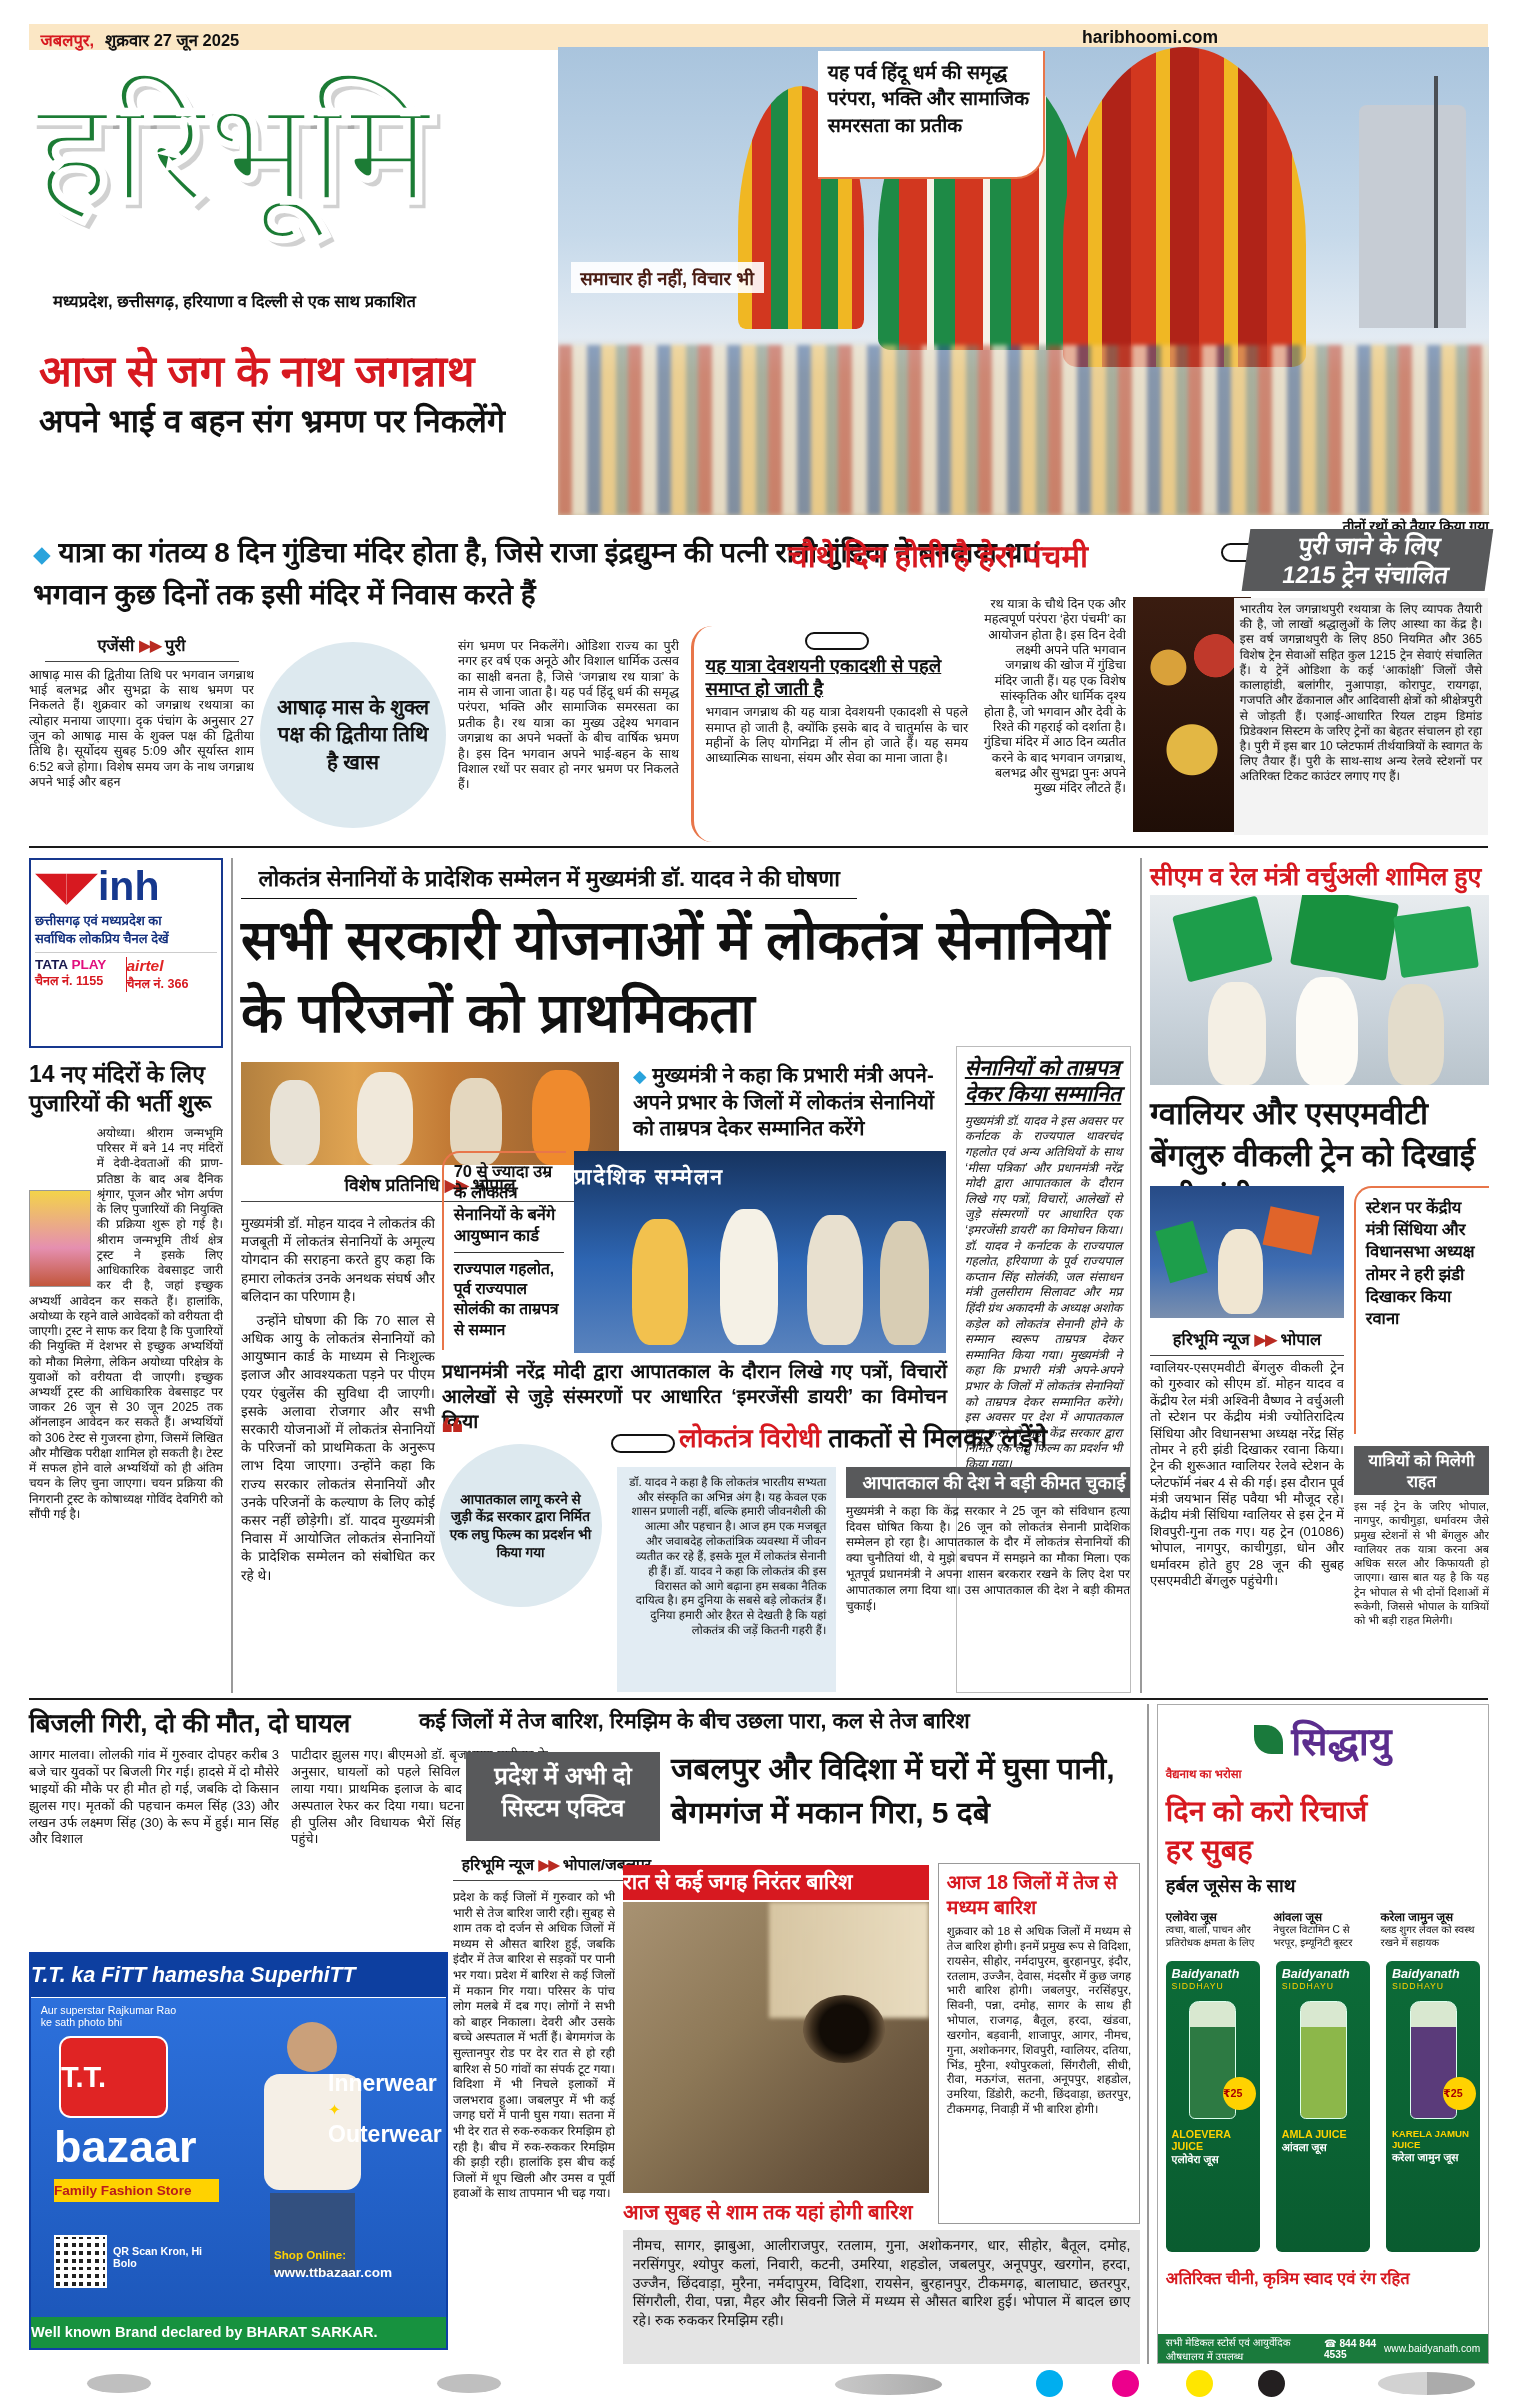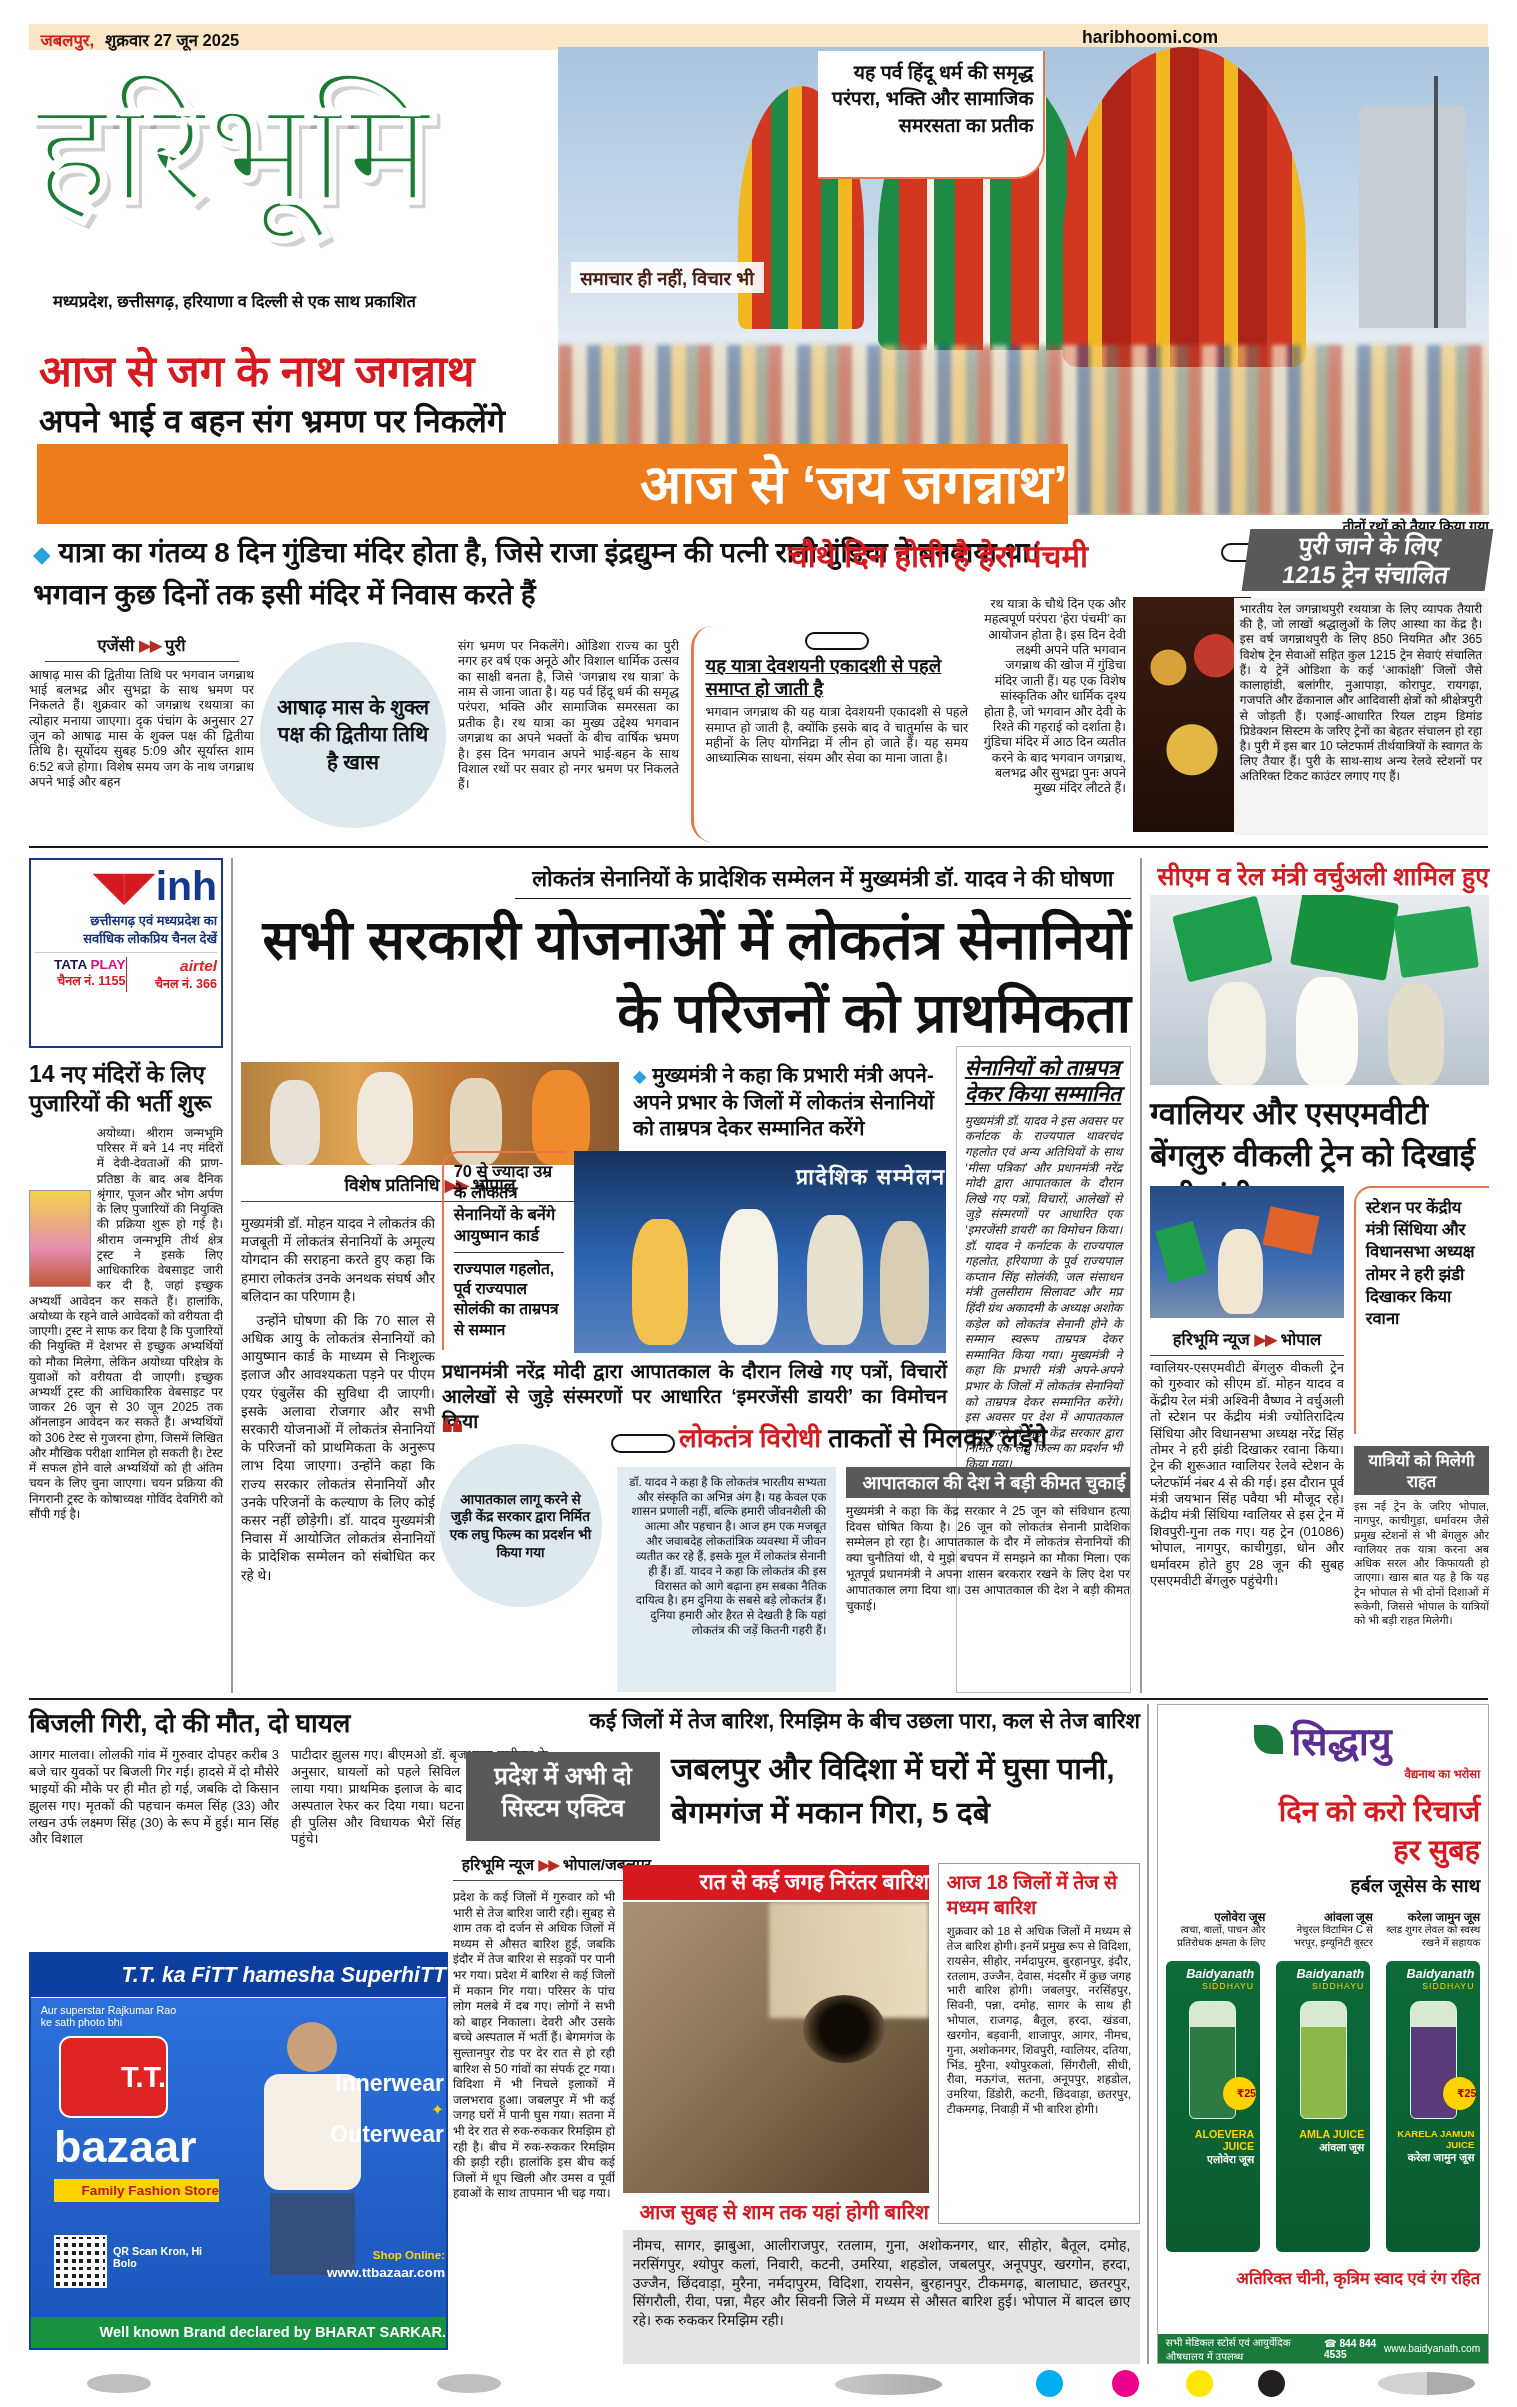--- a/index.html
+++ b/index.html
@@ -3,21 +3,21 @@
 <meta charset="utf-8">
 <style>
   html,body{margin:0;padding:0;background:#e9e9e9;}
   #page{position:relative;width:1518px;height:2407px;background:#ffffff;overflow:hidden;
         font-family:"Liberation Sans","DejaVu Sans",sans-serif;color:#111;}
   .abs{position:absolute;}
   .just{text-align:justify;}
   .b{font-weight:bold;}
   .red{color:#d71920;}
   .white{color:#fff;}
-  .ctr{text-align:right;}
+  .ctr{text-align:left;}
   .byline{font-weight:bold;text-align:center;border-bottom:1.6px solid #444;padding-bottom:4.9px;font-size:17.5px;}
   .byline .arr{color:#b92b22;letter-spacing:-1.9px;}
   .rule-h{background:#1a1a1a;}
   .rule-v{background:#9a9a9a;width:1.5px;}
   .bodytxt{font-size:12.6px;line-height:1.22;text-align:justify;}
   .capsule{border:2.4px solid #111;border-radius:9.7px;background:#fff;width:60px;height:14.6px;}
   .bubble{background:#dde9ef;border-radius:50%;display:flex;align-items:center;justify-content:center;text-align:center;font-weight:bold;}
   .graybanner{background:#58595b;color:#fff;font-weight:bold;text-align:center;}
   .orangebracket{border-left:2.9px solid #e8764a;border-top:2.9px solid #e8764a;border-radius:17.5px 0 0 0;}
   .photo{overflow:hidden;}
@@ -44,21 +44,20 @@
     <div class="abs" style="left:320px;top:11.6px;width:209px;height:291px;border-radius:50% 50% 6% 6%/62% 62% 4% 4%;background:repeating-linear-gradient(90deg,#1e8a46 0 21.3px,#d2371f 21.3px 49px,#f6f2e8 49px 56px);"></div>
     <div class="abs" style="left:505px;top:0px;width:243px;height:320px;border-radius:50% 50% 6% 6%/62% 62% 4% 4%;background:repeating-linear-gradient(90deg,#d2371f 0 25px,#f0b723 25px 39px,#b02318 39px 68px);"></div>
     <div class="abs" style="left:0;bottom:0;width:100%;height:170px;filter:blur(1.9px);background:repeating-linear-gradient(90deg,rgba(196,74,52,.55) 0 13.6px,rgba(238,228,206,.7) 13.6px 29px,rgba(52,92,150,.5) 29px 43px,rgba(247,205,116,.6) 43px 58px,rgba(120,140,120,.5) 58px 70px);"></div>
     <div class="abs ctr" style="left:260px;top:3.9px;width:227px;height:128px;background:#fff;border-right:2.9px solid #e8764a;border-bottom:2.9px solid #e8764a;border-radius:0 0 29px 0;padding:7.8px 9.7px;box-sizing:border-box;font-size:19.4px;font-weight:bold;line-height:1.38;">यह पर्व हिंदू धर्म की समृद्ध परंपरा, भक्ति और सामाजिक समरसता का प्रतीक</div>
     <div class="abs b" style="left:12.6px;top:215px;background:rgba(255,255,255,.9);color:#4a1d14;font-size:18.4px;padding:2.9px 9.7px;">समाचार ही नहीं, विचार भी</div>
   </div>
   <div class="abs b" style="left:1213px;top:516px;width:276px;font-size:14px;text-align:right;">तीनों रथों को तैयार किया गया</div>
 
   <div class="abs b red" style="left:39px;top:340px;width:524px;font-size:43px;">आज से जग के नाथ जगन्नाथ</div>
   <div class="abs b" style="left:39px;top:398px;width:524px;font-size:32px;">अपने भाई व बहन संग भ्रमण पर निकलेंगे</div>
-  <div class="abs ctr" style="left:37px;top:444px;width:1031px;height:80px;background:#ee7c1b;color:#fff;font-size:54px;font-weight:800;line-height:80px;">आज से ‘जय जगन्नाथ’</div>
 
   <div class="abs b" style="left:33px;top:532px;width:1025px;font-size:28px;line-height:1.5;">
     <span style="color:#29a3dc;font-size:23px;">◆</span>
     <span>यात्रा का गंतव्य 8 दिन गुंडिचा मंदिर होता है, जिसे राजा इंद्रद्युम्न की पत्नी रानी गुंडिचा ने बनवाया था। भगवान कुछ दिनों तक इसी मंदिर में निवास करते हैं</span>
   </div>
 
   <div class="abs" style="left:29px;top:633px;width:225px;height:210px;overflow:hidden;">
     <div class="byline" style="width:194px;margin:0 auto 5.8px auto;font-size:16.5px;">
       <span>एजेंसी</span>
       <span class="arr">▶▶</span>

